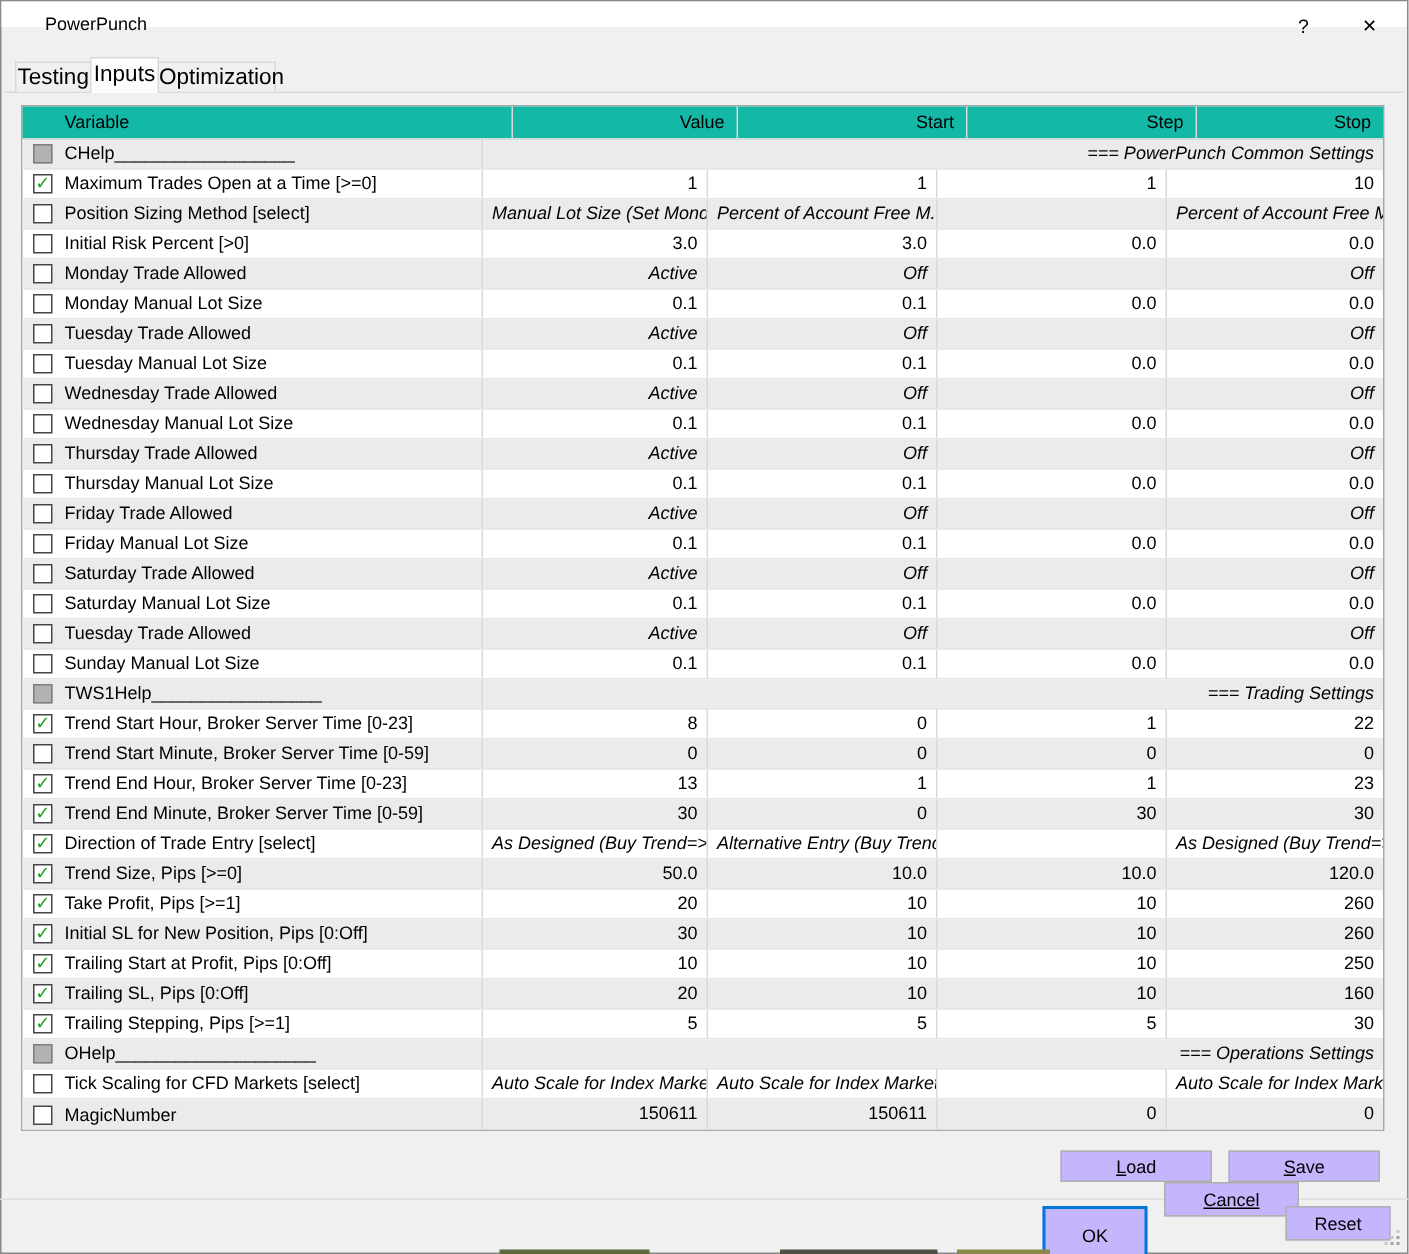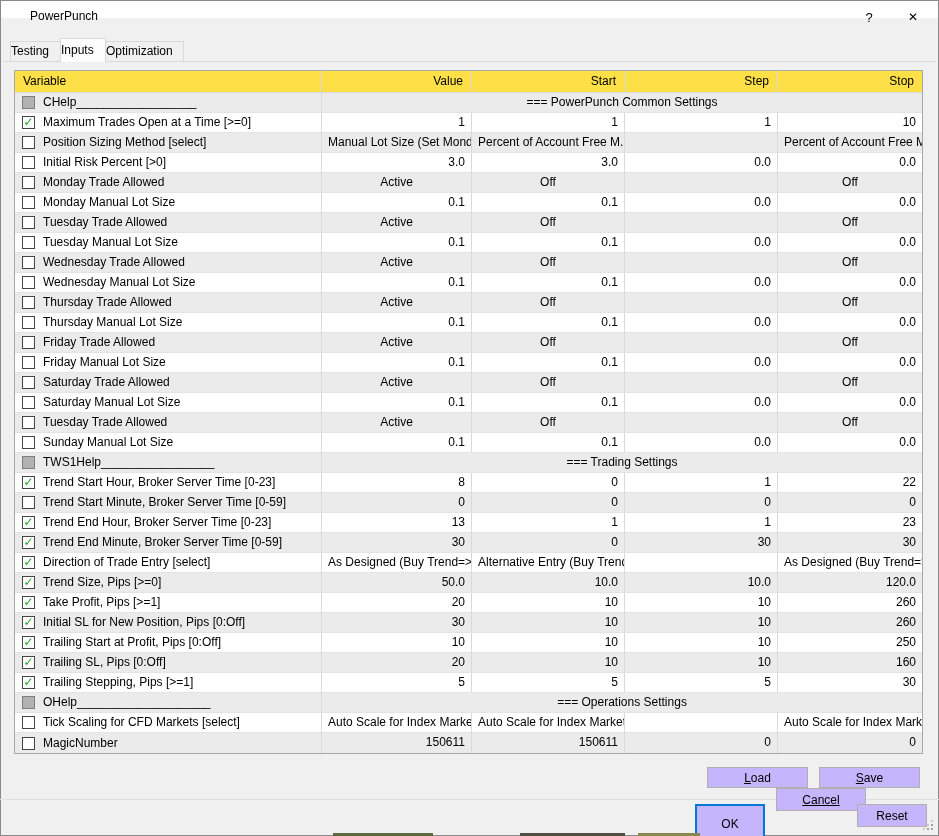--- a/index.html
+++ b/index.html
@@ -12,37 +12,37 @@
   }
   
   .titlebar{position:absolute;left:1px;top:1px;right:1px;height:17px;background:#ffffff;}
   .title{position:absolute;left:29px;top:0;line-height:31px;font-size:12px;}
   .sysbtn{position:absolute;top:0;height:31px;line-height:31px;text-align:center;background:transparent;border:none;font-size:13px;cursor:default;}
   .helpbtn{right:48px;width:42px;}
   .closebtn{right:4px;width:42px;font-size:12px;}
   
   .tabstrip{position:absolute;left:3px;top:38px;right:3px;height:23px;border-bottom:1px solid #d9d9d9;}
   .tab{position:absolute;top:3px;height:19px;background:#f0f0f0;border:1px solid #d9d9d9;border-bottom:none;
-       line-height:19px;font-size:12px;}
+       text-align:center;line-height:19px;font-size:15px;}
   .tab.active{top:0;height:23px;line-height:22px;background:#fdfdfd;z-index:2;}
   .tab-testing{left:7px;width:49px;}
   .tab-inputs{left:57px;width:44px;}
   .tab-optimization{left:102px;width:77px;}
   
   .table{position:absolute;left:14px;top:70px;width:907px;background:#fff;border:1px solid #a7a7a7;}
-  .thead{display:grid;grid-template-columns:306px 150px 153px 153px 1fr;height:21px;border-bottom:1px solid #d9d9d9;background:#fde047;}
+  .thead{display:grid;grid-template-columns:306px 150px 153px 153px 1fr;height:21px;border-bottom:1px solid #d9d9d9;background:#14b8a6;padding-left:20px;}
   .th{line-height:21px;padding:0 8px;overflow:hidden;white-space:nowrap;}
   .th+.th{border-left:1px solid #d9d9d9;text-align:right;}
   .trow{display:grid;grid-template-columns:306px 150px 153px 153px 1fr;height:20px;box-sizing:border-box;border-bottom:1px solid #e4e4e4;}
   .trow:last-child{border-bottom:none;}
   .trow:nth-child(odd){background:#ebebeb;}
   .cell{line-height:19px;padding:0 6px;overflow:hidden;white-space:nowrap;box-sizing:border-box;}
   .cell+.cell{border-left:1px solid #d9d9d9;}
   .cell.right{text-align:right;}
-  .cell.left{text-align:center;}
+  .cell.left{text-align:right;font-style:italic;}
   .var-cell{display:flex;align-items:center;padding-left:7px;}
   .cb{width:13px;height:13px;box-sizing:border-box;border:1px solid #454545;background:#fff;margin-right:8px;flex:0 0 13px;
       font-size:12px;line-height:11px;text-align:center;color:#1ba11b;font-weight:bold;}
   .cb.disabled{background:#b2b2b2;border-color:#7d7d7d;}
   .section-cell{grid-column:2/6;border-left:1px solid #d9d9d9;}
   
   .btn{position:absolute;box-sizing:border-box;background:#c4b5fd;border:1px solid #b0b0b0;font-family:inherit;
        font-size:12px;text-align:center;padding:0;cursor:default;color:#000;}
   .btn u{text-decoration:underline;}
   .btn-load{left:707px;top:767px;width:101px;height:21px;}

